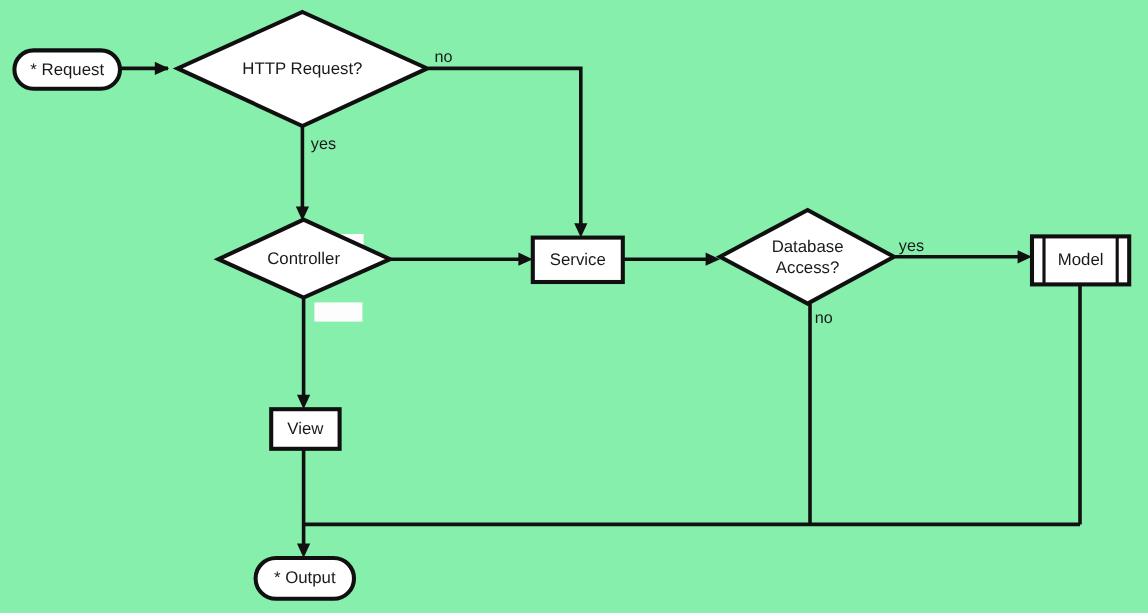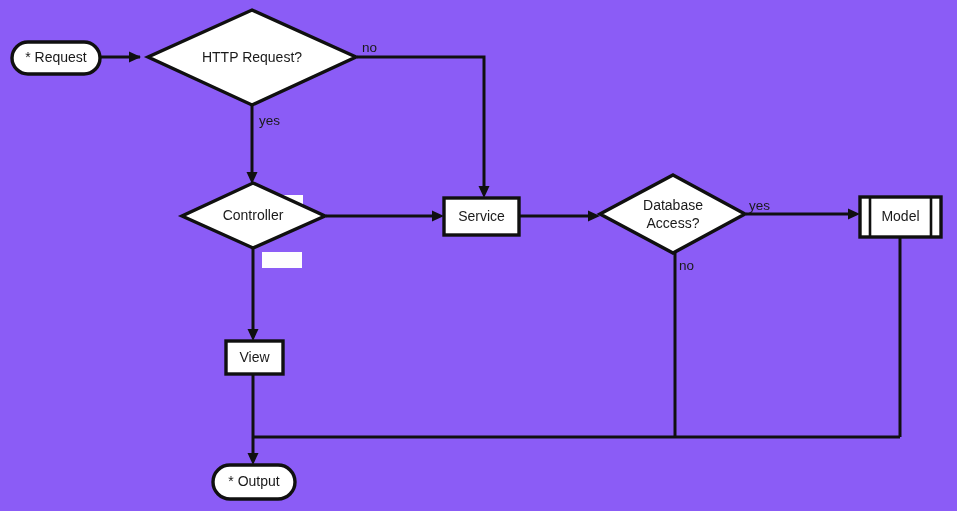--- a/index.html
+++ b/index.html
@@ -7,21 +7,21 @@
     padding: 0;
     background: #ffffff;
   }
   body {
     font-family: "Liberation Sans", sans-serif;
   }
   #canvas {
     position: relative;
     width: 957px;
     height: 511px;
-    background: #8b5cf6;
+    background: #86efac;
     overflow: hidden;
   }
   #flow-svg {
     position: absolute;
     left: 0;
     top: 0;
     width: 957px;
     height: 511px;
   }
   .edge-line {

